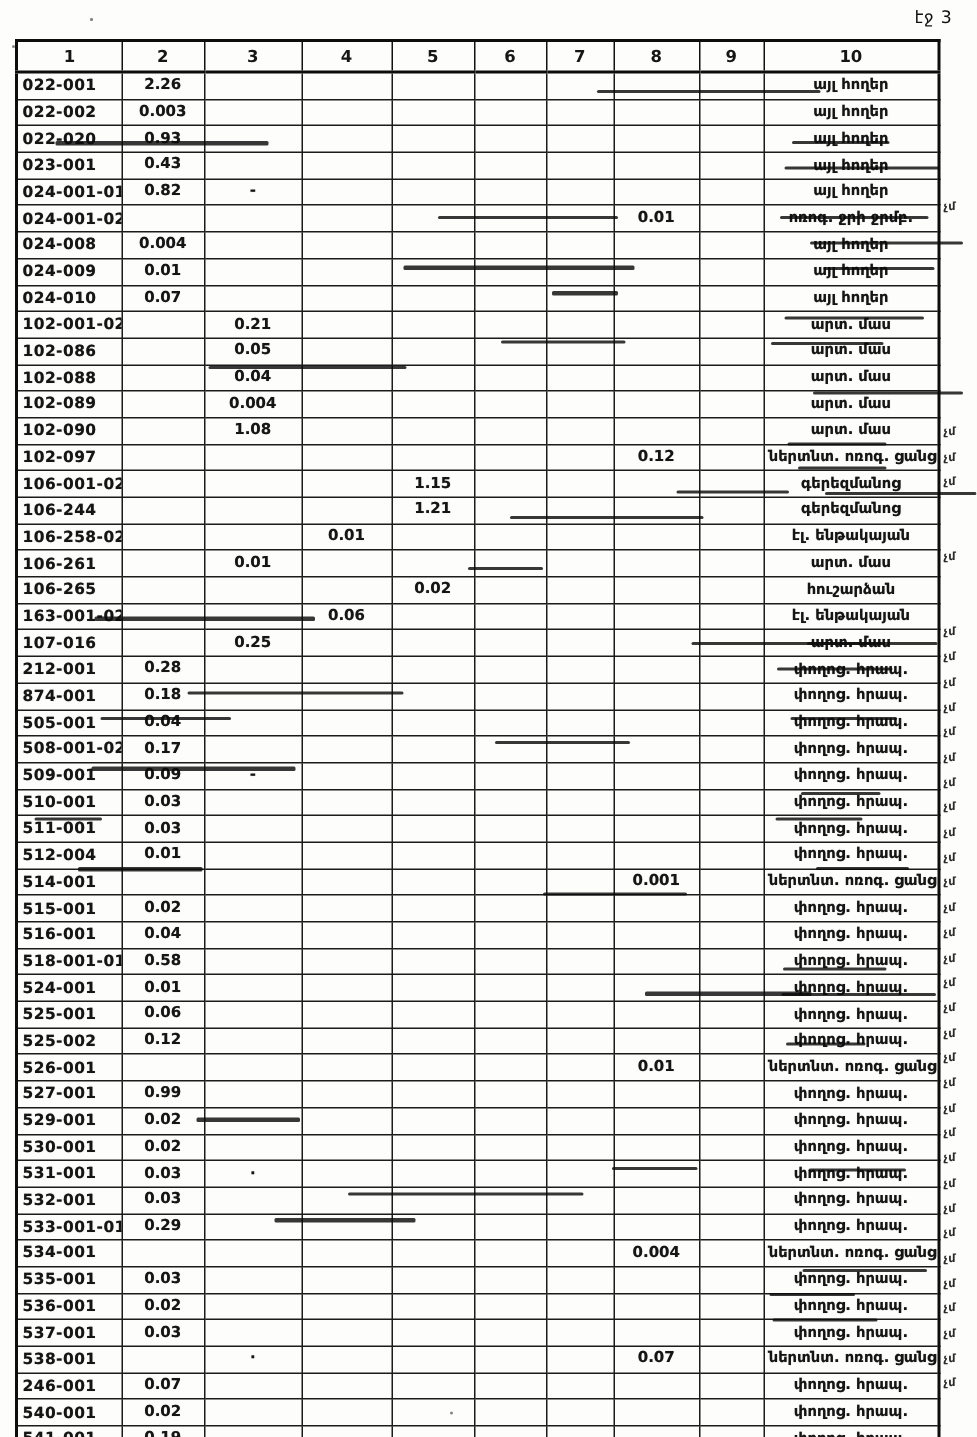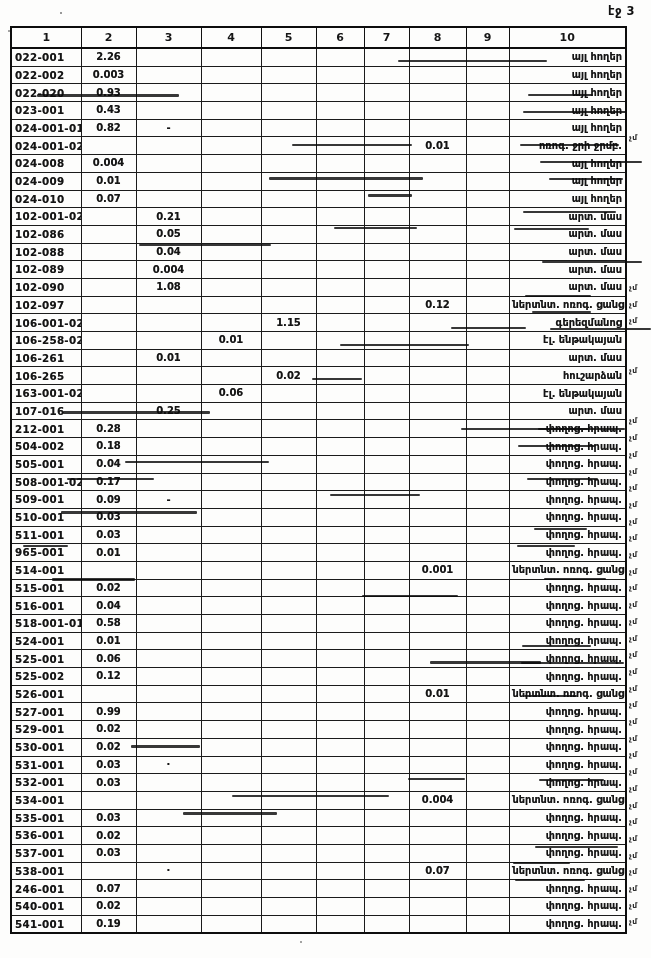--- a/index.html
+++ b/index.html
@@ -4,37 +4,37 @@
 <style>
   html,body{margin:0;padding:0;}
   body{width:651px;height:958px;background:#f7f7f5;}
   .page{
     position:relative;width:651px;height:958px;background:#fdfdfc;
     font-family:"DejaVu Sans","Liberation Sans",sans-serif;color:#141414;
     overflow:hidden;
   }
   .page-label{
     position:absolute;top:4px;right:16px;
-    font-size:11.5px;font-weight:700;letter-spacing:0.5px;color:#111;
+    font-size:11.5px;font-weight:400;letter-spacing:0.5px;color:#111;
   }
   .table-wrap{position:absolute;left:10px;top:26px;}
   table{border-collapse:collapse;table-layout:fixed;width:615px;border:2px solid #0d0d0d;}
   th{
     height:19px;border:1.5px solid #111;border-bottom:2px solid #0d0d0d;
     font-size:11px;font-weight:700;text-align:center;padding:0;line-height:1;
     color:#161616;
   }
   td{
     height:16.7px;border:1px solid #1b1b1b;padding:0 3px;line-height:1;
     font-size:10px;font-weight:600;white-space:nowrap;overflow:hidden;
     color:#151515;text-shadow:0 0 0.5px rgba(20,20,20,0.55);
   }
   td.code{text-align:left;font-size:10.3px;letter-spacing:0.3px;}
   td.val{text-align:center;}
-  td.cat{text-align:right;font-size:9.8px;}
+  td.cat{text-align:center;font-size:9.8px;}
   .note{
     position:absolute;left:629px;font-size:7.5px;font-weight:600;color:#2a2a2a;
     letter-spacing:0.5px;white-space:nowrap;
   }
   .smudge{position:absolute;background:#0b0b0b;border-radius:1px;opacity:0.82;}
   .speck{position:absolute;background:#333;border-radius:50%;opacity:0.6;}
 </style>
 </head>
 <body>
 
@@ -256,20 +256,32 @@
             <td class="val"></td>
             <td class="val"></td>
             <td class="val">1.15</td>
             <td class="val"></td>
             <td class="val"></td>
             <td class="val"></td>
             <td class="val"></td>
             <td class="cat">գերեզմանոց</td>
           </tr>
           <tr>
+            <td class="code">106-244</td>
+            <td class="val"></td>
+            <td class="val"></td>
+            <td class="val"></td>
+            <td class="val">1.21</td>
+            <td class="val"></td>
+            <td class="val"></td>
+            <td class="val"></td>
+            <td class="val"></td>
+            <td class="cat">գերեզմանոց</td>
+          </tr>
+          <tr>
             <td class="code">106-258-02</td>
             <td class="val"></td>
             <td class="val"></td>
             <td class="val">0.01</td>
             <td class="val"></td>
             <td class="val"></td>
             <td class="val"></td>
             <td class="val"></td>
             <td class="val"></td>
             <td class="cat">էլ. ենթակայան</td>
@@ -328,21 +340,21 @@
             <td class="val"></td>
             <td class="val"></td>
             <td class="val"></td>
             <td class="val"></td>
             <td class="val"></td>
             <td class="val"></td>
             <td class="val"></td>
             <td class="cat">փողոց. հրապ.</td>
           </tr>
           <tr>
-            <td class="code">504-002</td>
+            <td class="code">874-001</td>
             <td class="val">0.18</td>
             <td class="val"></td>
             <td class="val"></td>
             <td class="val"></td>
             <td class="val"></td>
             <td class="val"></td>
             <td class="val"></td>
             <td class="val"></td>
             <td class="cat">փողոց. հրապ.</td>
           </tr>
@@ -400,21 +412,21 @@
             <td class="val"></td>
             <td class="val"></td>
             <td class="val"></td>
             <td class="val"></td>
             <td class="val"></td>
             <td class="val"></td>
             <td class="val"></td>
             <td class="cat">փողոց. հրապ.</td>
           </tr>
           <tr>
-            <td class="code">965-001</td>
+            <td class="code">512-004</td>
             <td class="val">0.01</td>
             <td class="val"></td>
             <td class="val"></td>
             <td class="val"></td>
             <td class="val"></td>
             <td class="val"></td>
             <td class="val"></td>
             <td class="val"></td>
             <td class="cat">փողոց. հրապ.</td>
           </tr>
@@ -558,20 +570,32 @@
             <td class="val"></td>
             <td class="val"></td>
             <td class="val"></td>
             <td class="val"></td>
             <td class="val"></td>
             <td class="cat">փողոց. հրապ.</td>
           </tr>
           <tr>
             <td class="code">532-001</td>
             <td class="val">0.03</td>
+            <td class="val"></td>
+            <td class="val"></td>
+            <td class="val"></td>
+            <td class="val"></td>
+            <td class="val"></td>
+            <td class="val"></td>
+            <td class="val"></td>
+            <td class="cat">փողոց. հրապ.</td>
+          </tr>
+          <tr>
+            <td class="code">533-001-01</td>
+            <td class="val">0.29</td>
             <td class="val"></td>
             <td class="val"></td>
             <td class="val"></td>
             <td class="val"></td>
             <td class="val"></td>
             <td class="val"></td>
             <td class="val"></td>
             <td class="cat">փողոց. հրապ.</td>
           </tr>
           <tr>

